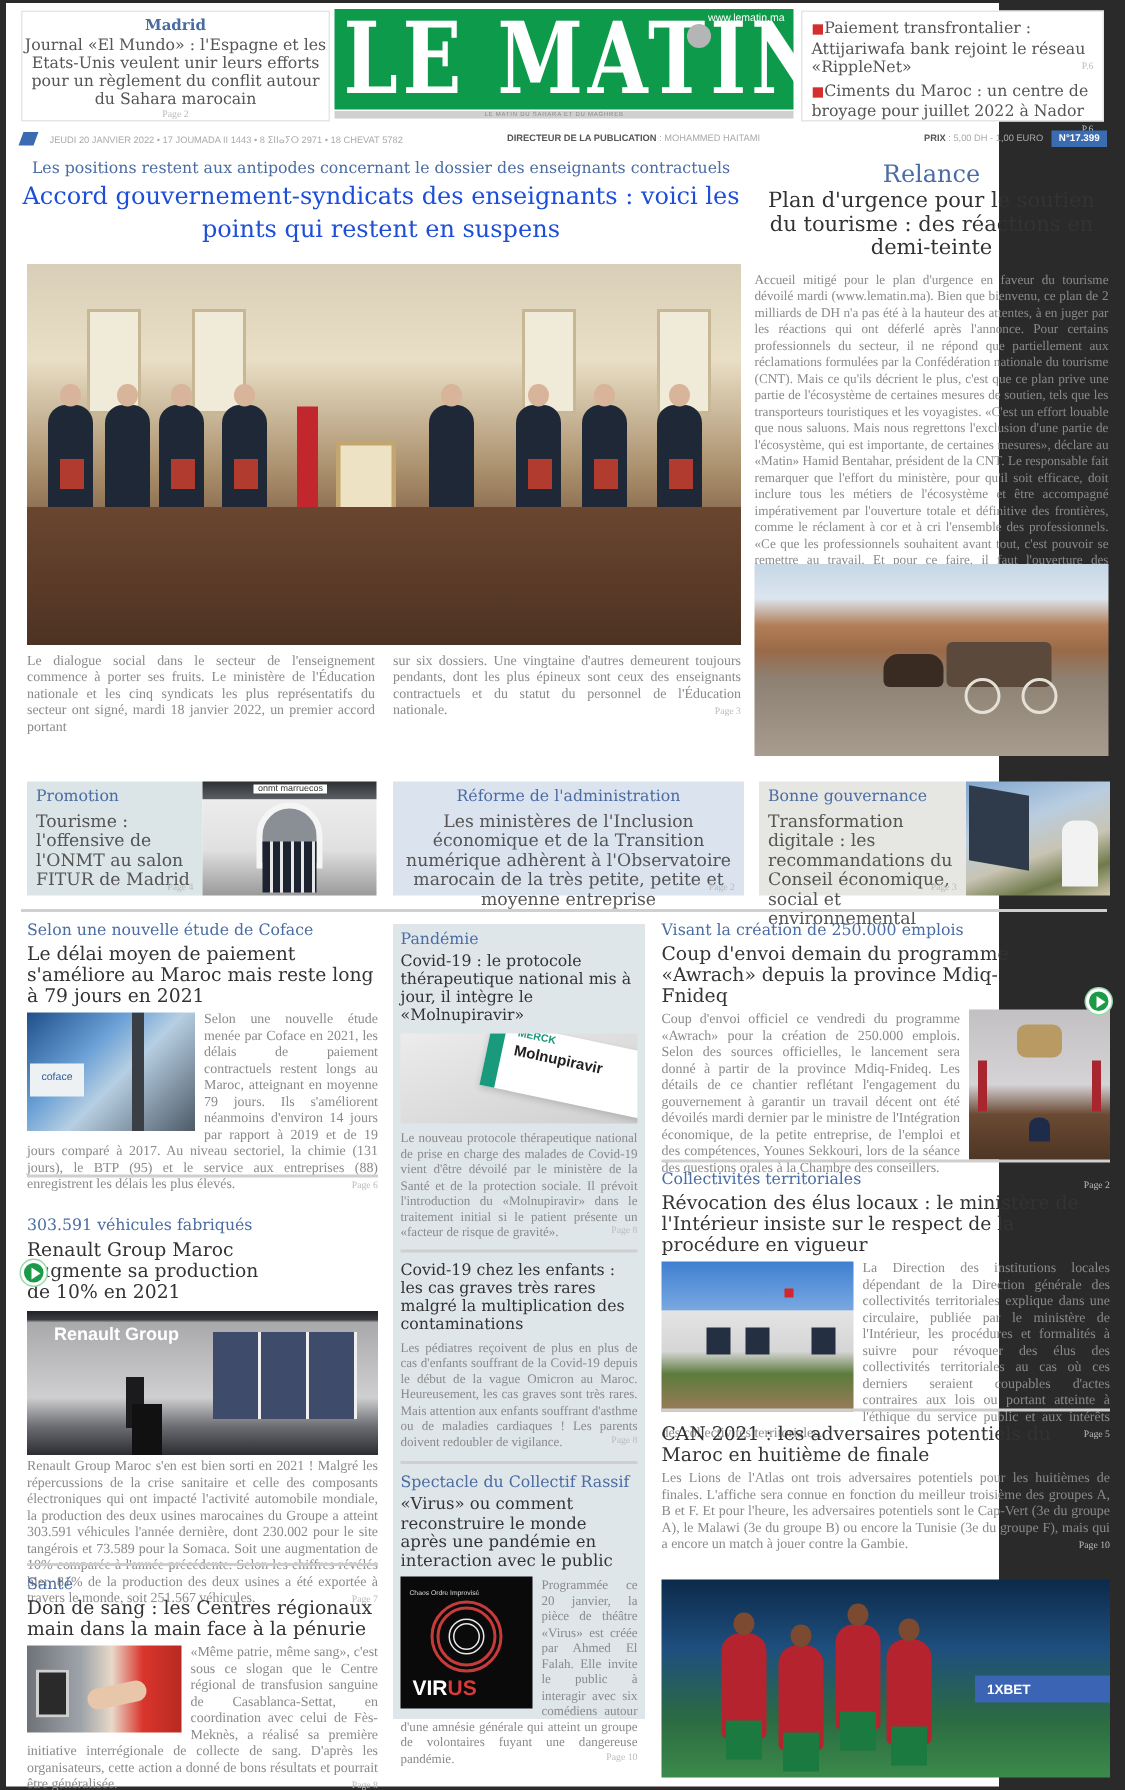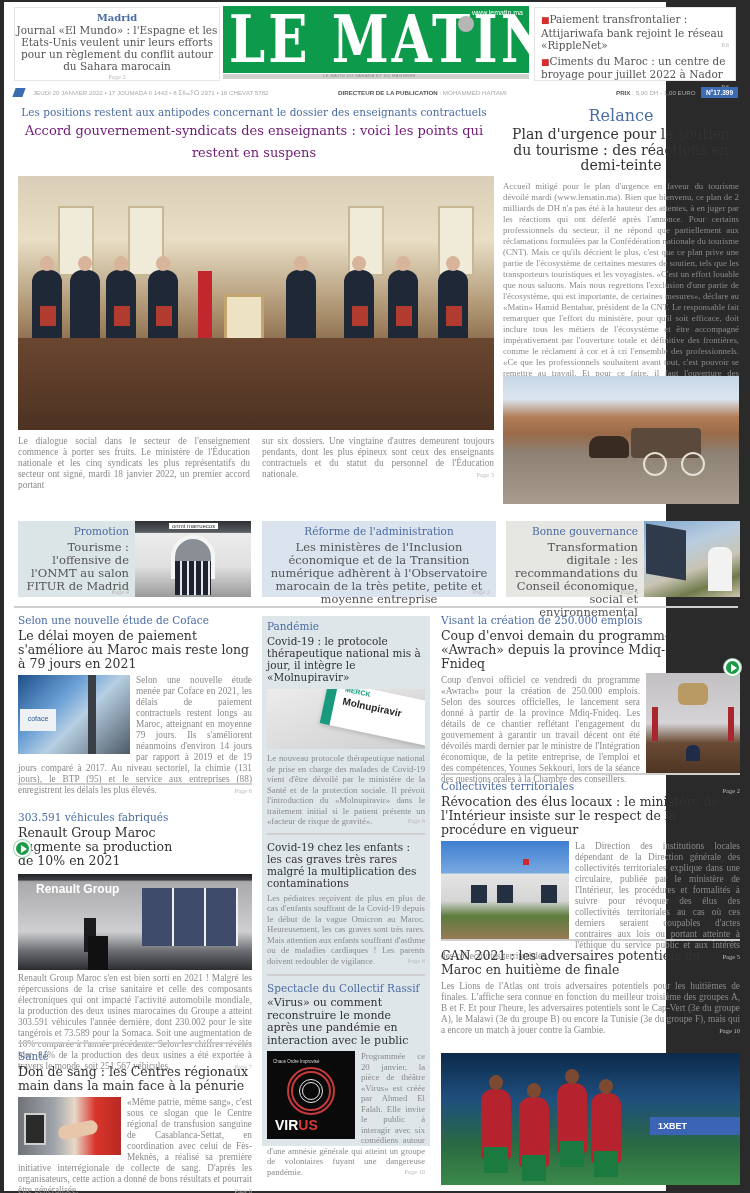--- a/index.html
+++ b/index.html
@@ -33,21 +33,21 @@
   .dl-date { position: absolute; left: 19px; top: 2px; }
   .dl-dir { position: absolute; left: 324px; top: 2px; }
   .dl-dir b { color: #555; }
   .dl-price { position: absolute; left: 602px; top: 2px; }
   .dl-price b { color: #555; }
   .dl-num { position: absolute; left: 687px; top: 0; width: 37px; height: 11px; background: #3b6bb0; color: #fff; font-size: 6.5px; text-align: center; line-height: 11px; font-weight: bold; }
 
   
   .lead { position: absolute; left: 10px; top: 104px; width: 480px; }
   .lead .kicker { text-align: center; font-size: 10.5px; }
-  .lead .title { text-align: center; font-size: 13px; line-height: 22px; color: #701a75; margin-top: 2px; }
+  .lead .title { text-align: center; font-size: 16px; line-height: 22px; color: #1d4ed8; margin-top: 2px; }
   .lead-photo { position: absolute; left: 4px; top: 70px; width: 476px; height: 254px; background: linear-gradient(180deg,#d9cfb8 0%,#e9dfc6 25%,#a88d6a 55%,#6b4a33 78%,#5a3d2a 100%); overflow: hidden; }
   .lp-win { position: absolute; top: 30px; width: 36px; height: 70px; background: #f0ead8; border: 2px solid #c7b794; }
   .lp-person { position: absolute; bottom: 90px; width: 30px; height: 70px; background: #1f2836; border-radius: 12px 12px 2px 2px; }
   .lp-head { position: absolute; top: -14px; left: 8px; width: 14px; height: 15px; border-radius: 50%; background: #d8b49a; }
   .lp-folder { position: absolute; bottom: 14px; left: 8px; width: 16px; height: 20px; background: #b03b2e; }
   .lp-table { position: absolute; left: 0; bottom: 0; width: 100%; height: 92px; background: linear-gradient(180deg,#6a4630,#4d3222); }
   .lp-flag { position: absolute; left: 180px; top: 95px; width: 14px; height: 100px; background: #c1272d; }
   .lp-portrait { position: absolute; left: 206px; top: 118px; width: 40px; height: 52px; background: #eee2c4; border: 3px solid #c3a66f; }
   .lead-caption { position: absolute; left: 4px; top: 330px; width: 476px; display: flex; gap: 12px; }
   .lead-caption .body { flex: 1; font-size: 9.3px; line-height: 11px; }
@@ -56,21 +56,21 @@
   .relance { position: absolute; left: 499px; top: 104px; width: 236px; }
   .relance .kicker { text-align: center; font-size: 16px; }
   .relance .title { text-align: center; font-size: 14px; line-height: 15.5px; color: #333; margin-top: 2px; }
   .relance .body { margin-top: 7px; font-size: 8.8px; line-height: 11px; }
   .relance-photo { position: absolute; left: 499px; top: 374px; width: 236px; height: 128px; background: linear-gradient(180deg,#c7d7e6 0%,#dbe5ef 18%,#b27e58 32%,#9a6a48 45%,#8d8173 60%,#a89c8f 100%); overflow: hidden; }
   .rp-horse { position: absolute; left: 86px; top: 60px; width: 40px; height: 22px; background: #3a2b22; border-radius: 10px 10px 4px 4px; }
   .rp-carriage { position: absolute; left: 128px; top: 52px; width: 70px; height: 30px; background: #5b4a3c; border-radius: 4px; }
   .rp-wheel { position: absolute; top: 76px; width: 24px; height: 24px; border: 2px solid #e5e0d6; border-radius: 50%; }
 
   
-  .promo { position: absolute; top: 519px; height: 76px; padding: 4px 6px; text-align: right; }
+  .promo { position: absolute; top: 519px; height: 76px; padding: 4px 6px; }
   .promo .kicker { font-size: 10.5px; }
   .promo .head { font-size: 11.5px; line-height: 13px; color: #555; margin-top: 4px; }
   .promo .pg { position: absolute; right: 6px; bottom: 2px; }
   .p1 { left: 14px; width: 117px; background: #dbe4e6; }
   .p1-img { position: absolute; left: 131px; top: 519px; width: 116px; height: 76px; background: linear-gradient(180deg,#2d2f33 0%,#5a5e63 15%,#ececec 16%,#e0e0e0 60%,#9a9a9a 100%); overflow: hidden; }
   .p1-img .label { position: absolute; left: 34px; top: 2px; font-family: "Liberation Sans", sans-serif; font-size: 6px; color: #333; background: #fff; padding: 0 3px; }
   .p1-img .arch { position: absolute; left: 36px; top: 14px; width: 44px; height: 44px; border-radius: 22px 22px 0 0; background: #8a8f96; border: 4px solid #f5f5f5; }
   .p1-img .ppl { position: absolute; left: 40px; top: 40px; width: 36px; height: 34px; background: repeating-linear-gradient(90deg,#1c2230 0 5px,#e6e6e6 5px 7px); }
   .p2 { left: 258px; width: 234px; background: #dbe3ef; text-align: center; }
   .p3 { left: 502px; width: 138px; background: #e6e6e2; }

